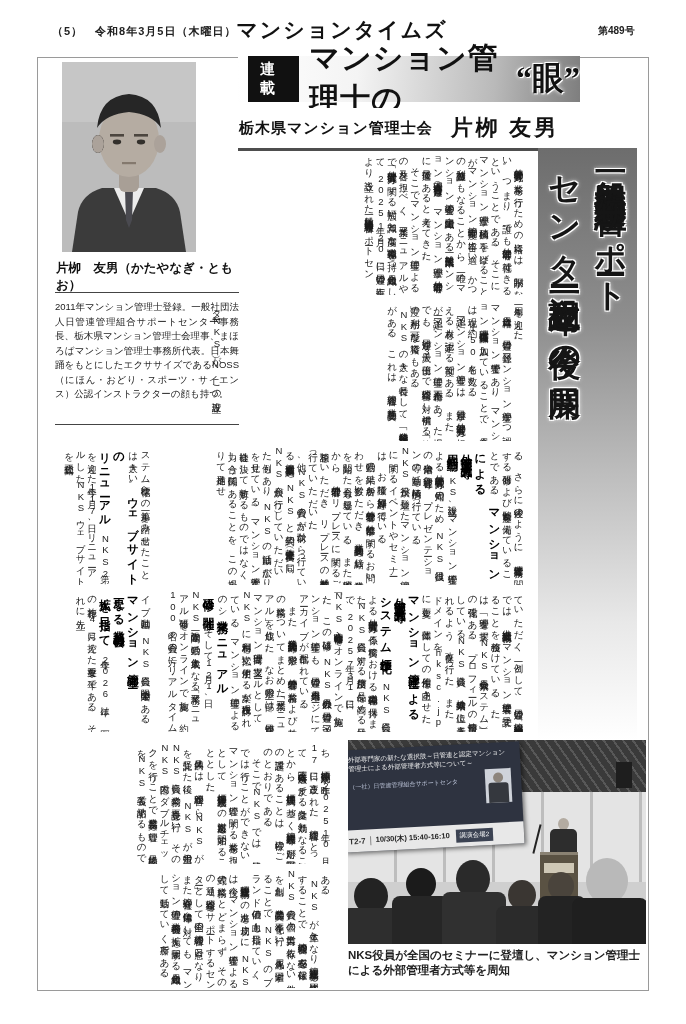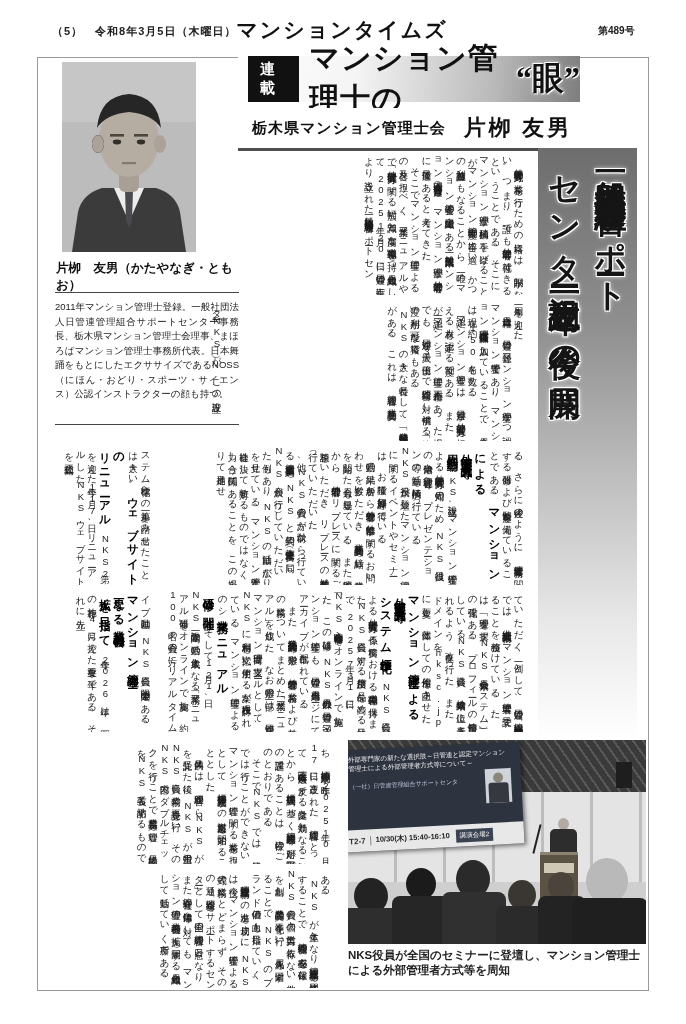--- a/index.html
+++ b/index.html
@@ -20,21 +20,21 @@
   .series-band{left:238px;top:56px;width:342px;height:46px;
     background:linear-gradient(95deg,#ffffff 0%,#f4f4f4 35%,#b9b9b9 75%,#7e7e7e 100%);
     display:flex;align-items:center;}
   .series-badge{background:#111;color:#fff;font-size:15px;font-weight:bold;letter-spacing:8px;
     padding:4px 6px 4px 12px;margin-left:10px;}
   .series-title{font-size:30px;font-weight:bold;color:#111;margin-left:10px;letter-spacing:1px;}
   .series-emph{font-family:"Liberation Serif",serif;font-size:32px;font-weight:bold;color:#111;
     text-shadow:1px 1px 0 #fff,-1px -1px 0 #fff,0 0 4px #fff;margin-left:2px;}
   .byline-band{left:238px;top:108px;width:342px;height:40px;background:#fff;
     border-bottom:3px solid #4e4e4e;display:flex;align-items:center;}
-  .byline-org{font-size:15px;font-weight:bold;color:#111;margin-left:14px;letter-spacing:1px;}
+  .byline-org{font-size:15px;font-weight:bold;color:#111;margin-left:1px;letter-spacing:1px;}
   .byline-name{font-family:"Liberation Serif",serif;font-size:22px;font-weight:bold;color:#111;margin-left:18px;letter-spacing:3px;}
   
   .hl-block{left:538px;top:148px;width:99px;height:592px;
     background:linear-gradient(180deg,#6d6d6d 0%,#8f8f8f 30%,#bdbdbd 55%,#e8e8e8 80%,#ffffff 100%);}
   .hl{position:absolute;writing-mode:vertical-rl;text-orientation:upright;
     font-family:"Liberation Serif",serif;font-weight:bold;font-size:32px;line-height:44px;
     letter-spacing:2px;color:#151515;
     text-shadow:1px 1px 0 #fff,-1px -1px 0 #fff,1px -1px 0 #fff,-1px 1px 0 #fff,0 0 5px #fff;}
   .hl1{right:4px;top:6px;height:580px;}
   .hl2{right:50px;top:6px;height:530px;}

